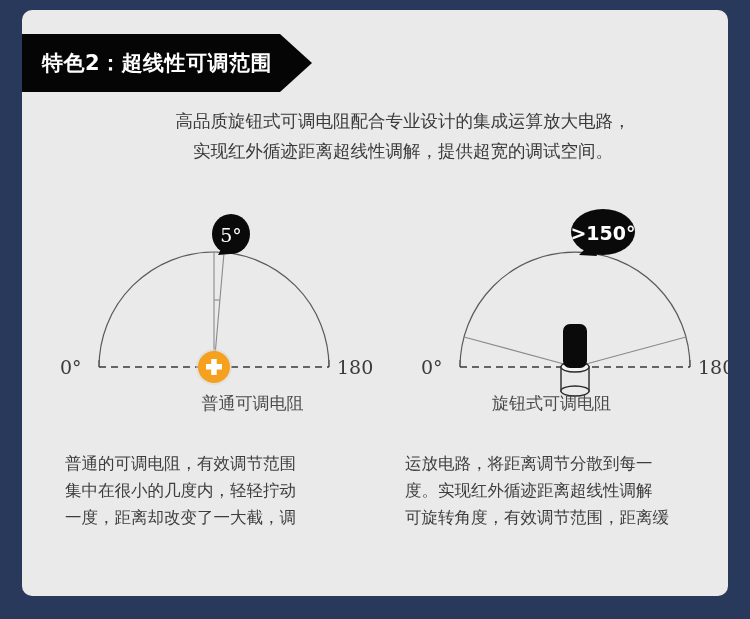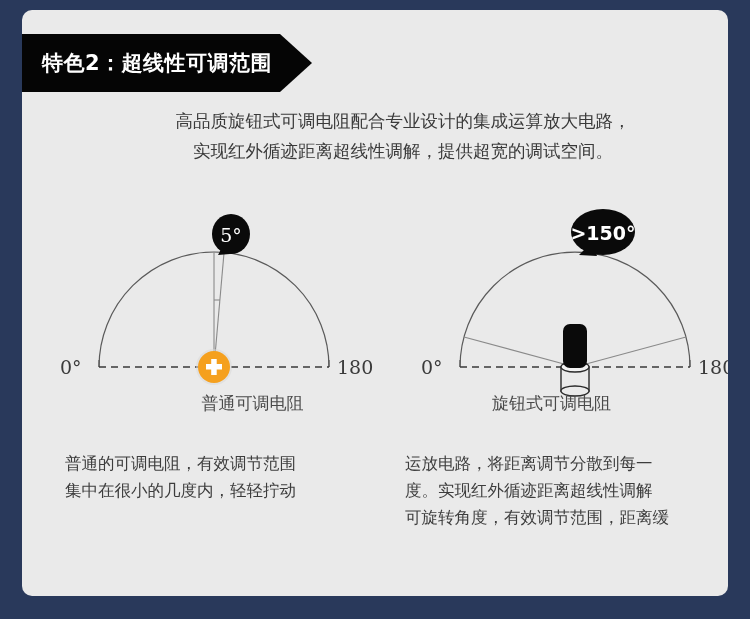--- a/index.html
+++ b/index.html
@@ -176,20 +176,21 @@
         </g>
       </svg>
     </div>
 
     <div class="caption" id="caption-left">普通可调电阻</div>
     <div class="caption" id="caption-right">旋钮式可调电阻</div>
 
     <div class="col-text" id="col-left">
       <div>普通的可调电阻，有效调节范围</div>
       <div>集中在很小的几度内，轻轻拧动</div>
+      <div>一度，距离却改变了一大截，调</div>
     </div>
 
     <div class="col-text" id="col-right">
       <div>运放电路，将距离调节分散到每一</div>
       <div>度。实现红外循迹距离超线性调解</div>
       <div>可旋转角度，有效调节范围，距离缓</div>
     </div>
 
   </div>
 </div>

